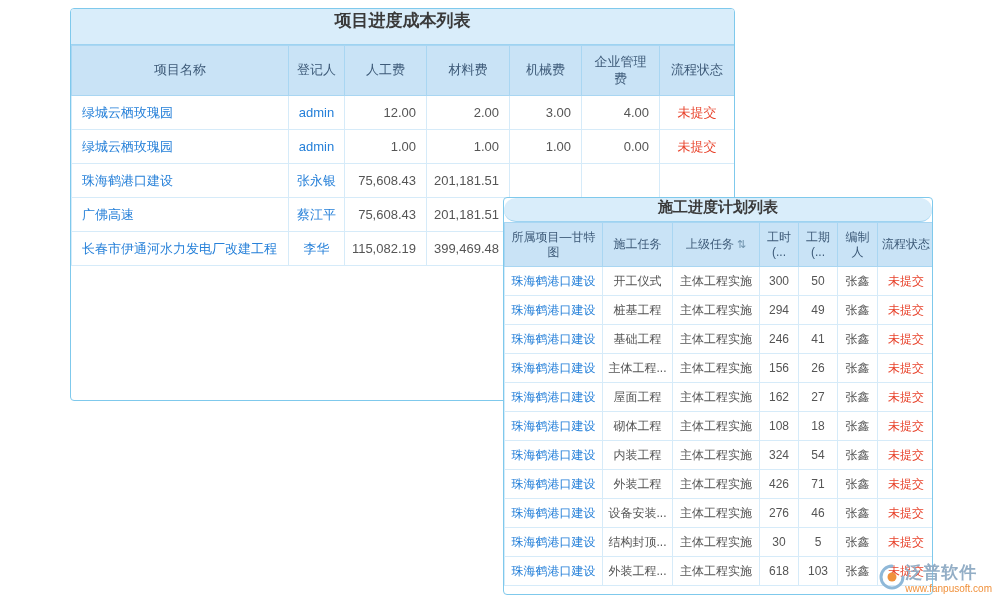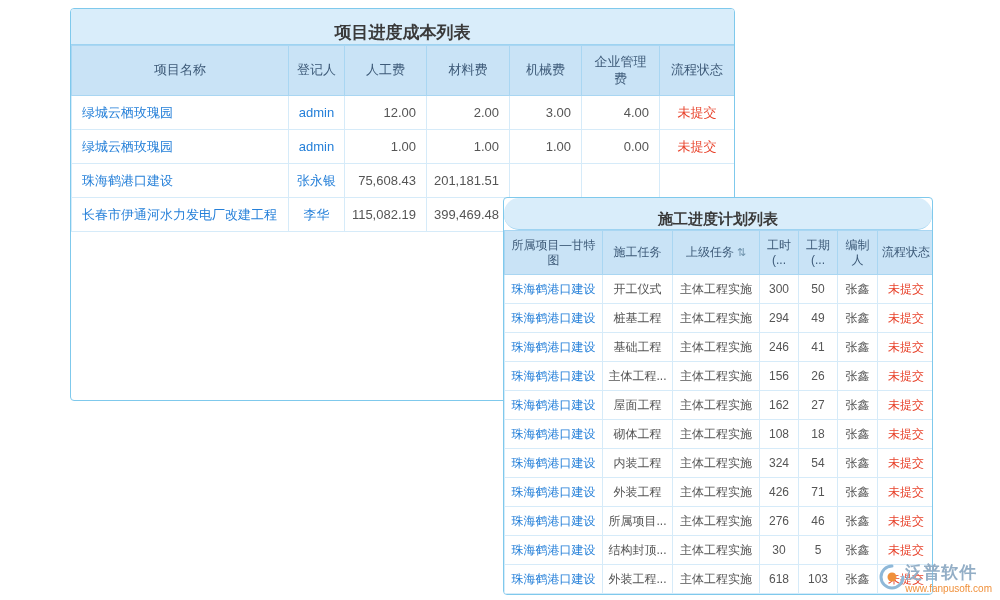--- a/index.html
+++ b/index.html
@@ -16,25 +16,25 @@
     border:1px solid #7fc9ec;
     border-radius:4px;
     overflow:hidden;
   }
   #cost-window { left:70px; top:8px;  width:665px; height:393px; z-index:1; }
   #plan-window { left:503px; top:197px; width:430px; height:398px; z-index:2; }
 
   .titlebar {
     background:#d9edfa;
     border-bottom:1px solid #9ed3f1;
-    display:flex; align-items:flex-end; justify-content:center;
+    display:flex; align-items:flex-start; justify-content:center;
     color:#3a3a3a; font-weight:700;
   }
   #cost-window .titlebar { height:36px; font-size:17px; }
-  #plan-window .titlebar { height:32px; font-size:15px;border-radius:15px; }
+  #plan-window .titlebar { height:24px; font-size:15px;border-radius:15px; }
 
   table { width:100%; border-collapse:collapse; table-layout:fixed; }
   th {
     background:#c9e3f6; color:#3d5a78; font-weight:400;
     border:1px solid #a9d6f2; text-align:center; line-height:1.25;
   }
   #cost-window th { height:50px; font-size:13px; padding:0 8px; }
   #plan-window th { height:44px; font-size:12px; padding:0 4px; }
 
   td { border:1px solid #d6ebf9; background:#ffffff; color:#555; overflow:hidden; white-space:nowrap; }
@@ -110,20 +110,29 @@
         <tr>
           <td class="c-left c-link">珠海鹤港口建设</td>
           <td class="c-center c-link">张永银</td>
           <td class="c-num">75,608.43</td>
           <td class="c-num">201,181.51</td>
           <td class="c-num"></td>
           <td class="c-num"></td>
           <td class="c-status"></td>
         </tr>
         <tr>
+          <td class="c-left c-link">广佛高速</td>
+          <td class="c-center c-link">蔡江平</td>
+          <td class="c-num">75,608.43</td>
+          <td class="c-num">201,181.51</td>
+          <td class="c-num"></td>
+          <td class="c-num"></td>
+          <td class="c-status"></td>
+        </tr>
+        <tr>
           <td class="c-left c-link">长春市伊通河水力发电厂改建工程</td>
           <td class="c-center c-link">李华</td>
           <td class="c-num">115,082.19</td>
           <td class="c-num">399,469.48</td>
           <td class="c-num"></td>
           <td class="c-num"></td>
           <td class="c-status"></td>
         </tr>
       </tbody>
   </table>
@@ -222,21 +231,21 @@
           <td class="c-center c-link">珠海鹤港口建设</td>
           <td class="c-leftsm">外装工程</td>
           <td class="c-center">主体工程实施</td>
           <td class="c-center">426</td>
           <td class="c-center">71</td>
           <td class="c-center">张鑫</td>
           <td class="c-status">未提交</td>
         </tr>
         <tr>
           <td class="c-center c-link">珠海鹤港口建设</td>
-          <td class="c-leftsm">所属项目...</td>
+          <td class="c-leftsm">设备安装...</td>
           <td class="c-center">主体工程实施</td>
           <td class="c-center">276</td>
           <td class="c-center">46</td>
           <td class="c-center">张鑫</td>
           <td class="c-status">未提交</td>
         </tr>
         <tr>
           <td class="c-center c-link">珠海鹤港口建设</td>
           <td class="c-leftsm">结构封顶...</td>
           <td class="c-center">主体工程实施</td>

